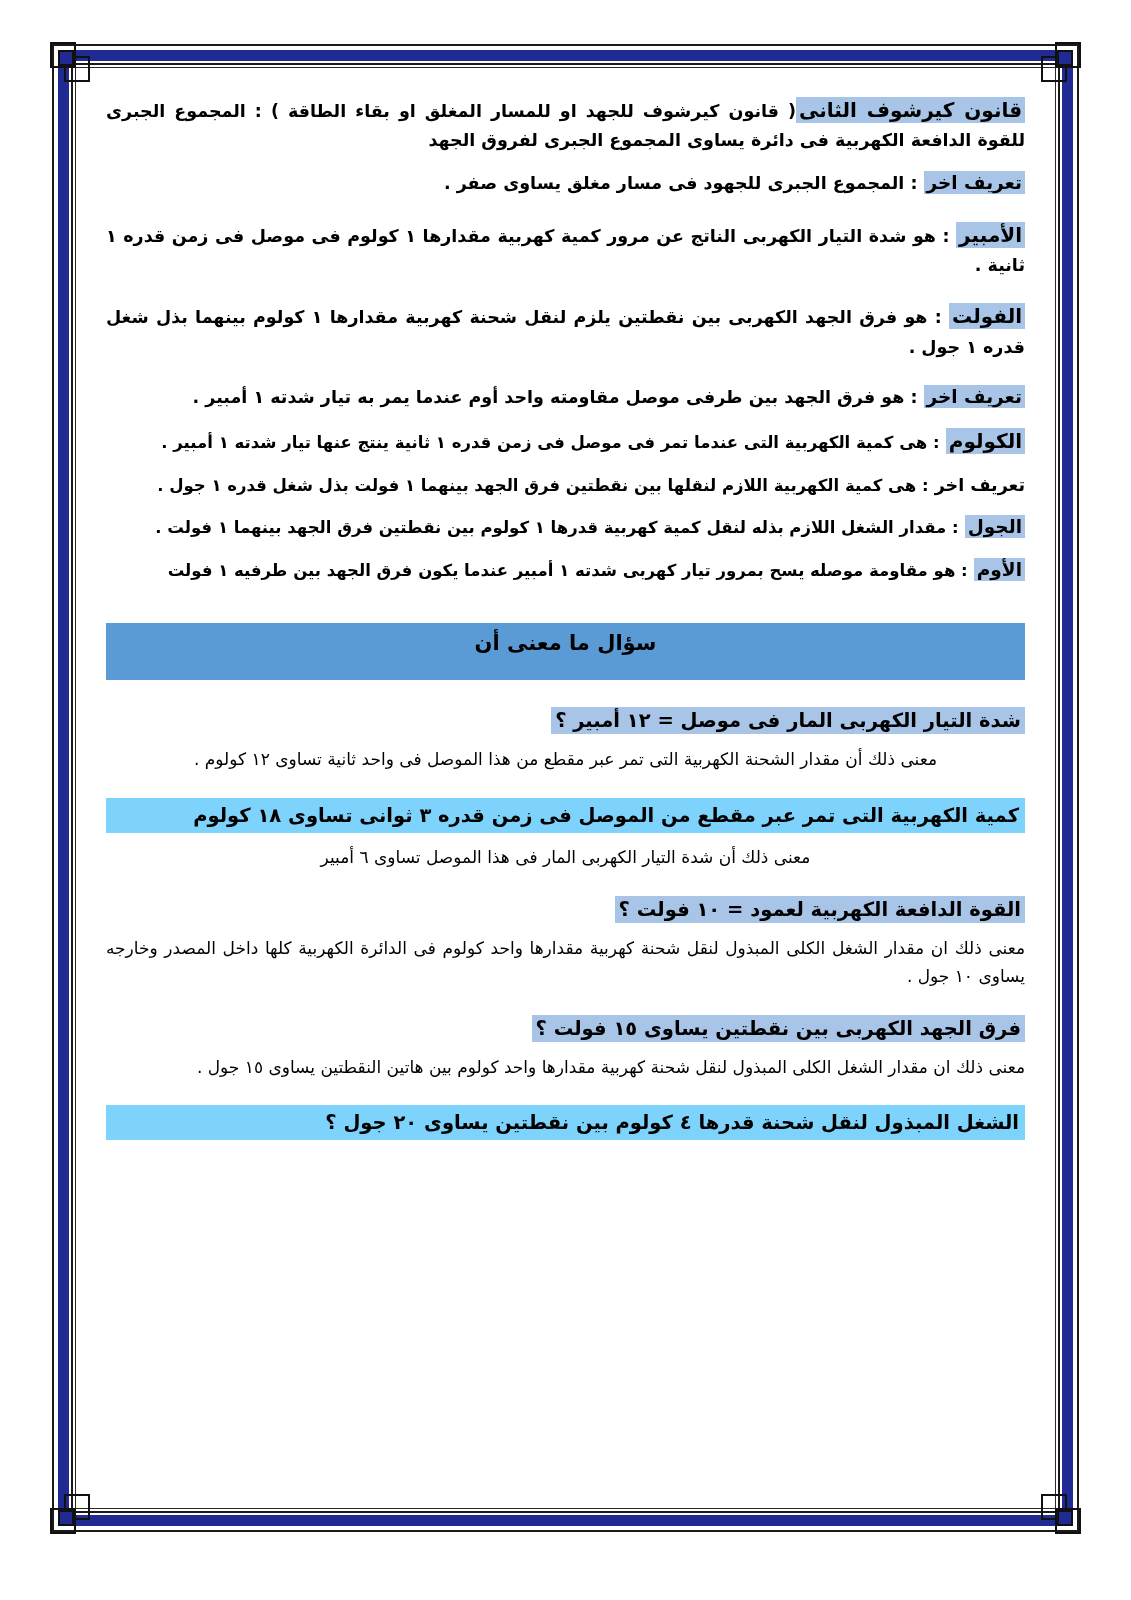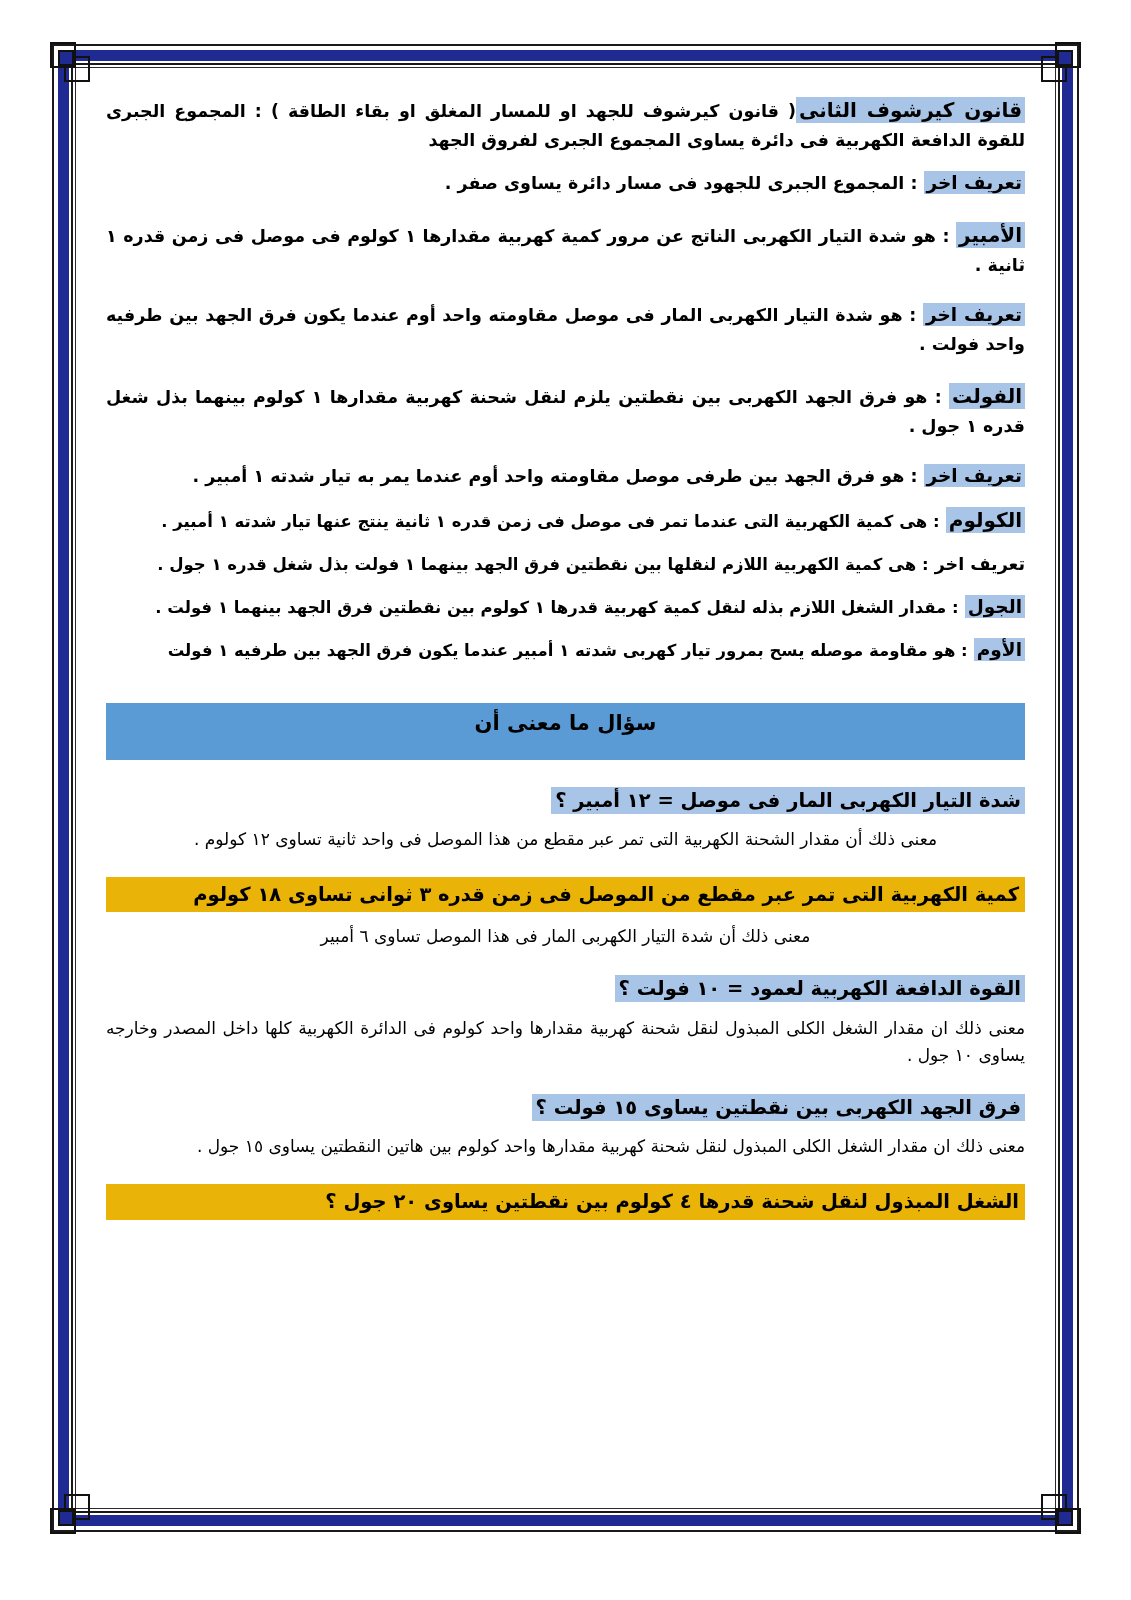--- a/index.html
+++ b/index.html
@@ -154,21 +154,21 @@
   }
   .q {
     display: inline;
     background: #a8c5e8;
     color: #000000;
     font-size: 19.5px;
     font-weight: bold;
     padding: 2px 4px;
     line-height: 1.5;
   }
-  .q.strong { background: #eab308; }
+  .q.strong { background: #7dd3fc; }
   .q.full { display: block; padding: 3px 6px; }
 
   .a {
     margin: 0 0 24px 0;
     font-size: 17px;
     font-weight: normal;
     line-height: 1.6;
     color: #000000;
     text-align: justify;
     text-align-last: right;
@@ -208,32 +208,28 @@
 
   <div class="content">
 
     <p class="def">
       <span class="term term-lg">قانون كيرشوف الثانى</span><span class="body-txt">( قانون كيرشوف للجهد او للمسار المغلق او بقاء الطاقة ) : المجموع الجبرى</span>
       <span class="body-txt">للقوة الدافعة الكهربية فى دائرة يساوى المجموع الجبرى لفروق الجهد</span>
     </p>
 
     <p class="def loose">
       <span class="term term-md">تعريف اخر</span>
-      <span class="body-txt">: المجموع الجبرى للجهود فى مسار دائرة يساوى صفر .</span>
+      <span class="body-txt">: المجموع الجبرى للجهود فى مسار مغلق يساوى صفر .</span>
     </p>
 
     <p class="def loose">
       <span class="term term-lg">الأمبير</span>
       <span class="body-txt">: هو شدة التيار الكهربى الناتج عن مرور كمية كهربية مقدارها ١ كولوم فى موصل فى زمن قدره ١ ثانية .</span>
     </p>
 
-    <p class="def loose">
-      <span class="term term-md">تعريف اخر</span>
-      <span class="body-txt">:  هو شدة التيار الكهربى المار فى موصل مقاومته واحد أوم عندما يكون فرق الجهد بين طرفيه واحد فولت .</span>
-    </p>
 
     <p class="def loose">
       <span class="term term-lg">الفولت</span>
       <span class="body-txt"> : هو فرق الجهد الكهربى بين نقطتين يلزم لنقل شحنة كهربية مقدارها ١ كولوم بينهما بذل شغل قدره ١ جول .</span>
     </p>
 
     <p class="def">
       <span class="term term-md">تعريف اخر</span>
       <span class="body-txt"> : هو فرق الجهد بين طرفى موصل مقاومته واحد أوم عندما يمر به تيار شدته ١ أمبير .</span>
     </p>

